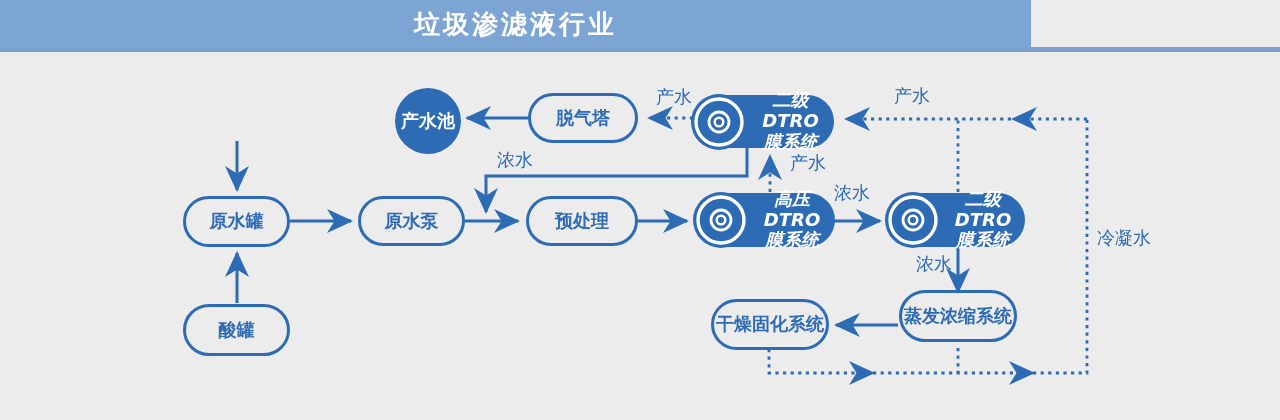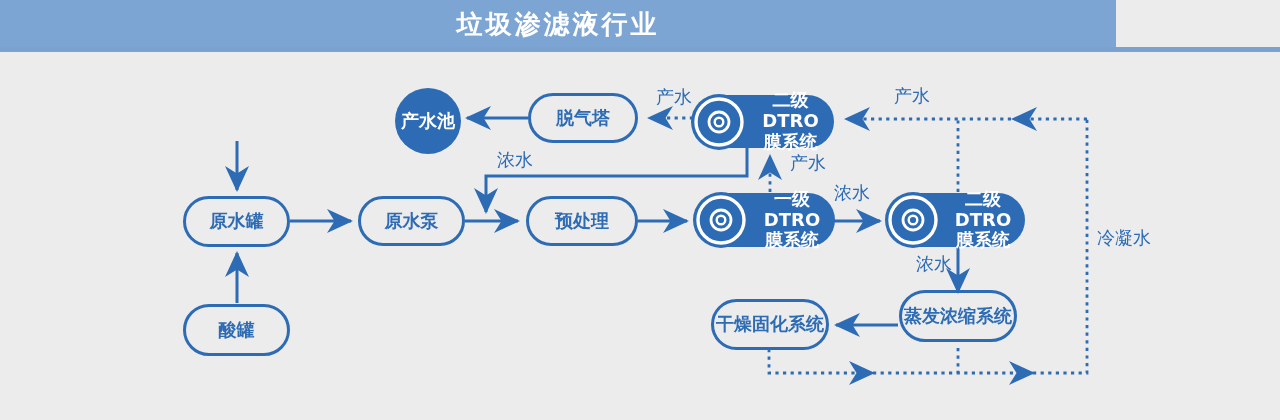--- a/index.html
+++ b/index.html
@@ -6,21 +6,21 @@
   body {
     font-family: "DejaVu Sans", "Liberation Sans", sans-serif;
     background:#ffffff;
   }
   .stage {
     position:relative; width:1280px; height:420px;
     background: var(--color-canvas_bg, #ececec);
     overflow:hidden;
   }
   .titlebar {
-    position:absolute; left:0; top:0; width:1116px; height:47px;
+    position:absolute; left:0; top:0; width:1031px; height:47px;
     background: var(--color-header_bg, #7da5d4);
     display:flex; align-items:center; justify-content:center; z-index:3;
   }
   .titlebar-strip {
     position:absolute; left:0; top:47px; width:1280px; height:5px;
     background: var(--color-header_strip, #7aa1cf); z-index:3;
   }
   .titlebar h1 {
     margin:0; color:#ffffff; font-size:26px; font-weight:bold;
     letter-spacing:3px; line-height:1;
@@ -40,20 +40,21 @@
     border:3px solid var(--color-accent, #2d6bb4);
     border-radius:999px;
     color: var(--color-accent, #2d6bb4);
     background:transparent;
   }
   .filled {
     background: var(--color-accent, #2d6bb4);
     border-radius:999px;
     color: var(--color-node_text_on_fill, #ffffff);
     justify-content:center;
+    font-style:italic;
   }
   .circle-node {
     background: var(--color-accent, #2d6bb4);
     border-radius:50%;
     color: var(--color-node_text_on_fill, #ffffff);
   }
   .disc-icon { flex:0 0 auto; width:56px; height:56px; margin-left:-2px; display:block; color: var(--color-accent, #2d6bb4); }
   .disc-icon svg { display:block; width:56px; height:56px; }
   .filled .two-line { flex:1 1 auto; text-align:center; }
   .filled .two-line span { display:block; }
@@ -146,21 +147,21 @@
   <div class="node filled" style="left:695px;top:193px;width:140px;height:54px">
     <span class="disc-icon">
       <svg viewBox="0 0 56 56">
           <circle cx="28" cy="28" r="28" fill="currentColor"></circle>
           <circle cx="28" cy="28" r="23" fill="none" stroke="#fff" stroke-width="3.4"></circle>
           <circle cx="28" cy="28" r="10" fill="none" stroke="#fff" stroke-width="2.8"></circle>
           <circle cx="28" cy="28" r="4.3" fill="none" stroke="#fff" stroke-width="2.4"></circle>
         </svg>
     </span>
     <span class="two-line">
-      <span>一级DTRO</span>
+      <span>高压DTRO</span>
       <span>膜系统</span>
     </span>
   </div>
 
   <div class="node filled" style="left:887px;top:193px;width:138px;height:54px">
     <span class="disc-icon">
       <svg viewBox="0 0 56 56">
           <circle cx="28" cy="28" r="28" fill="currentColor"></circle>
           <circle cx="28" cy="28" r="23" fill="none" stroke="#fff" stroke-width="3.4"></circle>
           <circle cx="28" cy="28" r="10" fill="none" stroke="#fff" stroke-width="2.8"></circle>

